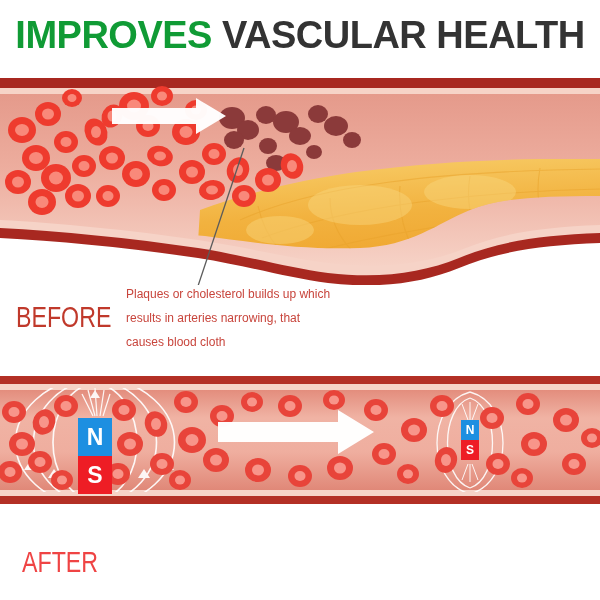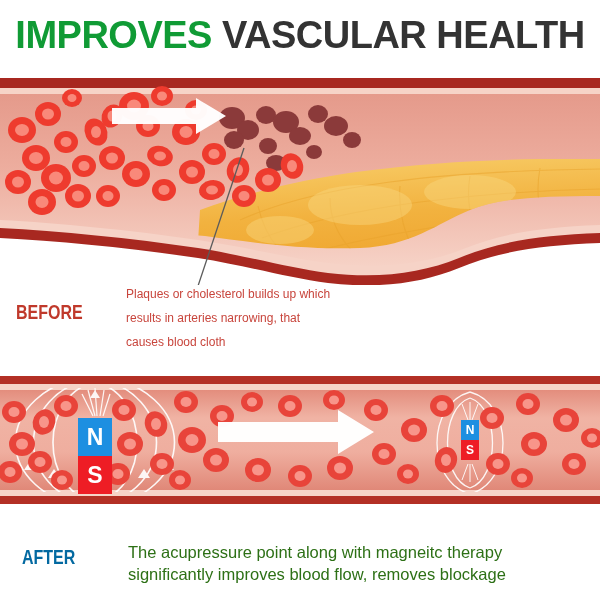--- a/index.html
+++ b/index.html
@@ -21,22 +21,22 @@
     line-height:46px;
     white-space:nowrap;
   }
   #title-bar span { display:inline; transform:scaleX(0.82); }
   .t-wrap { display:inline-block; transform:scaleX(0.84); transform-origin:center; }
 
   
   .section-label {
     position:absolute;
     font-family:"Liberation Sans", sans-serif;
-    font-weight:bold;
-    font-size:20px;
+    font-weight:normal;
+    font-size:29px;
     letter-spacing:0px;
     white-space:nowrap;
   }
   .section-label .lab { display:inline-block; transform:scaleX(0.80); transform-origin:left center; }
 
   .caption {
     position:absolute;
     font-family:"Liberation Sans", sans-serif;
     font-size:12px;
     line-height:24px;
@@ -519,19 +519,17 @@
   <div class="magnet mag-big" style="left:78px; top:418px;">
     <div class="pole n">N</div>
     <div class="pole s">S</div>
   </div>
 
   <div class="magnet mag-small" style="left:461px; top:420px;">
     <div class="pole n">N</div>
     <div class="pole s">S</div>
   </div>
 
-  <div class="section-label" style="left:22px; top:546px; color:#0369a1;">
+  <div class="section-label" style="left:22px; top:546px; color:#ef4444;">
     <span class="lab">AFTER</span>
   </div>
-  <div class="caption" style="left:128px; top:541px; width:470px; color:#2D7016; font-size:16.5px; line-height:22px;">The acupressure point along with magneitc therapy
-significantly improves blood flow, removes blockage</div>
 
 </div>
 
 </body></html>

